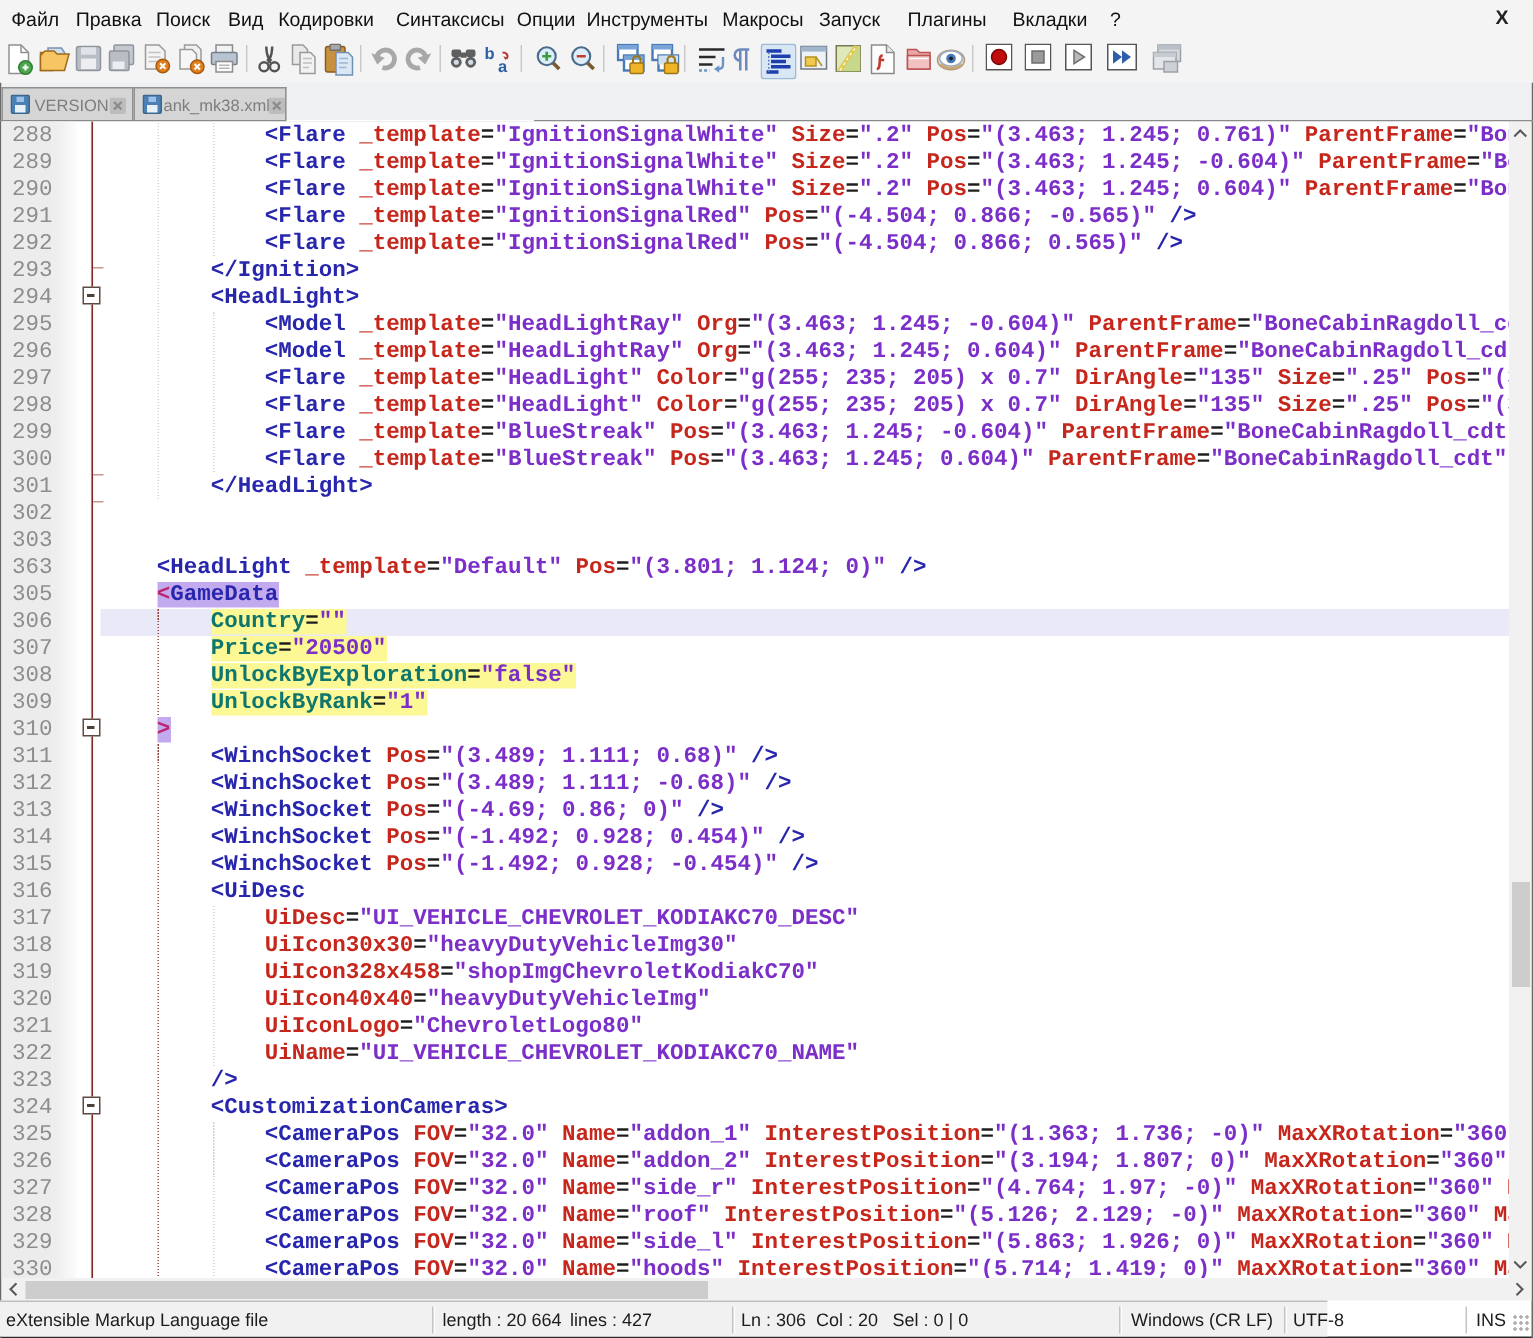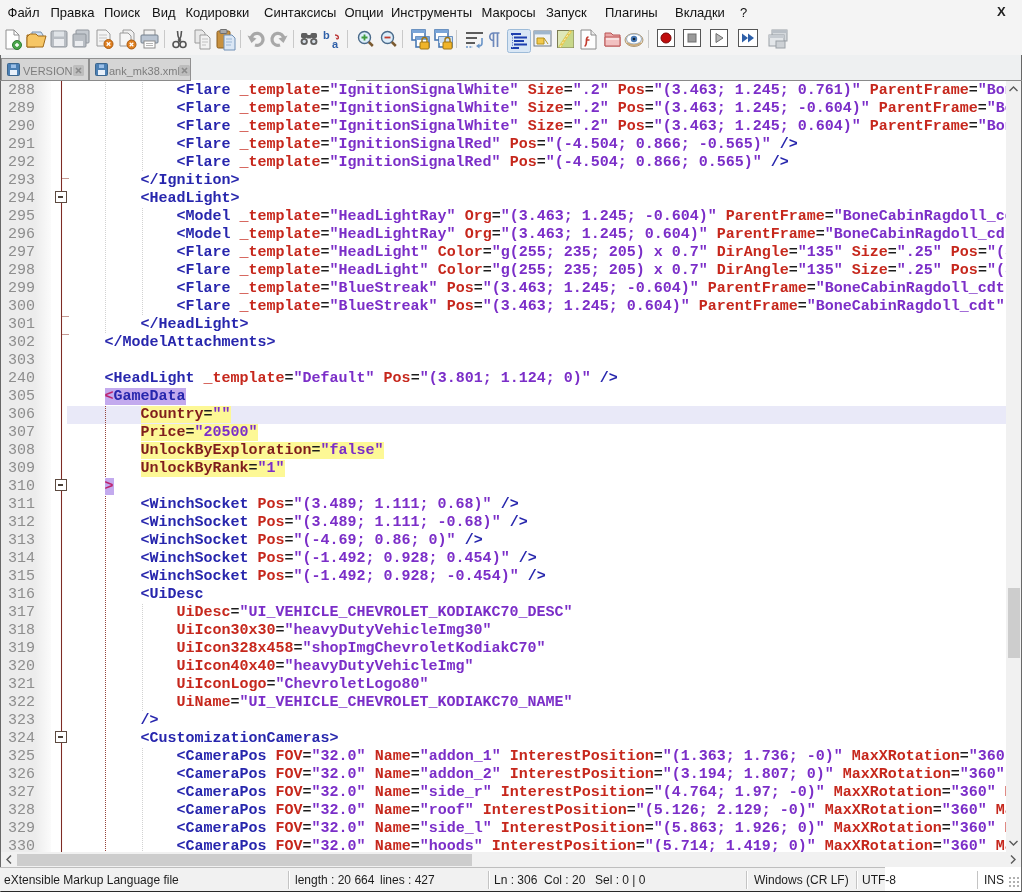--- a/index.html
+++ b/index.html
@@ -31,21 +31,21 @@
 #fline{position:absolute;left:59.5px;top:0;width:1.5px;height:771px;background:#7d2b24;box-shadow:0 0 1px rgba(192,122,114,.55)}
 .fbox{position:absolute;left:54px;width:11.5px;height:11.5px;background:#fff;border:1px solid #5d4a40;z-index:5}
 .fbox:after{content:"";position:absolute;left:1.8px;top:4.2px;width:5.6px;height:1.5px;background:#4c423a}
 .ftick{position:absolute;left:61px;width:7px;height:1px;background:#c59a93}
 .gg{position:absolute;width:1px;background-image:repeating-linear-gradient(180deg,#d2d2d2 0 1px,transparent 1px 2px)}
 .rg{position:absolute;width:1px;background-image:repeating-linear-gradient(180deg,#96443c 0 1px,transparent 1px 2px)}
 #curline{position:absolute;left:66px;top:325px;width:939px;height:18px;background:#e9e9f8}
 .cl{position:absolute;left:67.5px;height:18px;white-space:pre;font-family:"Liberation Mono",monospace;
 font-size:15px;line-height:18px;font-weight:bold;color:#111}
 .t{color:#2726ad}.a{color:#c6271c}.v{color:#7b2ec8}.e{color:#1c1c1c}
-.m{color:#bb2470}.h{color:#7f1d1d}
+.m{color:#bb2470}.h{color:#0f766e}
 .yb{background:#fdf896}
 .tm{background:#c3aaee}
 
 #vsb{position:absolute;left:1006px;top:81px;width:15px;height:771px;background:#f1f1f1}
 #vth{position:absolute;left:1007.5px;top:588px;width:12px;height:70px;background:#cdcdcd}
 #hsb{position:absolute;left:1px;top:852px;width:1020px;height:15px;background:#f1f1f1}
 #hth{position:absolute;left:17px;top:853.5px;width:455px;height:12px;background:#cdcdcd}
 
 #sb{position:absolute;left:0;top:867px;width:885px;height:24px;background:#f1f1f1;border-top:1px solid #bebebe}
 #sb span{position:absolute;top:5px;font-size:12px;color:#1c1c1c;white-space:nowrap}
@@ -294,21 +294,21 @@
       <div class="ln" style="top:109px">294</div>
       <div class="ln" style="top:127px">295</div>
       <div class="ln" style="top:145px">296</div>
       <div class="ln" style="top:163px">297</div>
       <div class="ln" style="top:181px">298</div>
       <div class="ln" style="top:199px">299</div>
       <div class="ln" style="top:217px">300</div>
       <div class="ln" style="top:235px">301</div>
       <div class="ln" style="top:253px">302</div>
       <div class="ln" style="top:271px">303</div>
-      <div class="ln" style="top:289px">240</div>
+      <div class="ln" style="top:289px">363</div>
       <div class="ln" style="top:307px">305</div>
       <div class="ln" style="top:325px">306</div>
       <div class="ln" style="top:343px">307</div>
       <div class="ln" style="top:361px">308</div>
       <div class="ln" style="top:379px">309</div>
       <div class="ln" style="top:397px">310</div>
       <div class="ln" style="top:415px">311</div>
       <div class="ln" style="top:433px">312</div>
       <div class="ln" style="top:451px">313</div>
       <div class="ln" style="top:469px">314</div>
@@ -351,21 +351,20 @@
 <div class="cl" style="top:73px">            <span class="t">&lt;Flare</span> <span class="a">_template</span><span class="e">=</span><span class="v">"IgnitionSignalRed"</span> <span class="a">Pos</span><span class="e">=</span><span class="v">"(-4.504; 0.866; 0.565)"</span> <span class="t">/&gt;</span></div>
 <div class="cl" style="top:91px">        <span class="t">&lt;/Ignition&gt;</span></div>
 <div class="cl" style="top:109px">        <span class="t">&lt;HeadLight&gt;</span></div>
 <div class="cl" style="top:127px">            <span class="t">&lt;Model</span> <span class="a">_template</span><span class="e">=</span><span class="v">"HeadLightRay"</span> <span class="a">Org</span><span class="e">=</span><span class="v">"(3.463; 1.245; -0.604)"</span> <span class="a">ParentFrame</span><span class="e">=</span><span class="v">"BoneCabinRagdoll_cdt"</span> </div>
 <div class="cl" style="top:145px">            <span class="t">&lt;Model</span> <span class="a">_template</span><span class="e">=</span><span class="v">"HeadLightRay"</span> <span class="a">Org</span><span class="e">=</span><span class="v">"(3.463; 1.245; 0.604)"</span> <span class="a">ParentFrame</span><span class="e">=</span><span class="v">"BoneCabinRagdoll_cdt"</span> </div>
 <div class="cl" style="top:163px">            <span class="t">&lt;Flare</span> <span class="a">_template</span><span class="e">=</span><span class="v">"HeadLight"</span> <span class="a">Color</span><span class="e">=</span><span class="v">"g(255; 235; 205) x 0.7"</span> <span class="a">DirAngle</span><span class="e">=</span><span class="v">"135"</span> <span class="a">Size</span><span class="e">=</span><span class="v">".25"</span> <span class="a">Pos</span><span class="e">=</span><span class="v">"(3.463; 1.245; -0.604)"</span> </div>
 <div class="cl" style="top:181px">            <span class="t">&lt;Flare</span> <span class="a">_template</span><span class="e">=</span><span class="v">"HeadLight"</span> <span class="a">Color</span><span class="e">=</span><span class="v">"g(255; 235; 205) x 0.7"</span> <span class="a">DirAngle</span><span class="e">=</span><span class="v">"135"</span> <span class="a">Size</span><span class="e">=</span><span class="v">".25"</span> <span class="a">Pos</span><span class="e">=</span><span class="v">"(3.463; 1.245; 0.604)"</span> </div>
 <div class="cl" style="top:199px">            <span class="t">&lt;Flare</span> <span class="a">_template</span><span class="e">=</span><span class="v">"BlueStreak"</span> <span class="a">Pos</span><span class="e">=</span><span class="v">"(3.463; 1.245; -0.604)"</span> <span class="a">ParentFrame</span><span class="e">=</span><span class="v">"BoneCabinRagdoll_cdt"</span> </div>
 <div class="cl" style="top:217px">            <span class="t">&lt;Flare</span> <span class="a">_template</span><span class="e">=</span><span class="v">"BlueStreak"</span> <span class="a">Pos</span><span class="e">=</span><span class="v">"(3.463; 1.245; 0.604)"</span> <span class="a">ParentFrame</span><span class="e">=</span><span class="v">"BoneCabinRagdoll_cdt"</span> </div>
 <div class="cl" style="top:235px">        <span class="t">&lt;/HeadLight&gt;</span></div>
-<div class="cl" style="top:253px">    <span class="t">&lt;/ModelAttachments&gt;</span></div>
 <div class="cl" style="top:289px">    <span class="t">&lt;HeadLight</span> <span class="a">_template</span><span class="e">=</span><span class="v">"Default"</span> <span class="a">Pos</span><span class="e">=</span><span class="v">"(3.801; 1.124; 0)"</span> <span class="t">/&gt;</span></div>
 <div class="cl" style="top:307px">    <span class="tm"><span class="m">&lt;</span><span class="t">GameData</span></span></div>
 <div class="cl" style="top:325px">        <span class="yb"><span class="h">Country</span><span class="e">=</span><span class="v">""</span></span></div>
 <div class="cl" style="top:343px">        <span class="yb"><span class="h">Price</span><span class="e">=</span><span class="v">"20500"</span></span></div>
 <div class="cl" style="top:361px">        <span class="yb"><span class="h">UnlockByExploration</span><span class="e">=</span><span class="v">"false"</span></span></div>
 <div class="cl" style="top:379px">        <span class="yb"><span class="h">UnlockByRank</span><span class="e">=</span><span class="v">"1"</span></span></div>
 <div class="cl" style="top:397px">    <span class="tm"><span class="m">&gt;</span></span></div>
 <div class="cl" style="top:415px">        <span class="t">&lt;WinchSocket</span> <span class="a">Pos</span><span class="e">=</span><span class="v">"(3.489; 1.111; 0.68)"</span> <span class="t">/&gt;</span></div>
 <div class="cl" style="top:433px">        <span class="t">&lt;WinchSocket</span> <span class="a">Pos</span><span class="e">=</span><span class="v">"(3.489; 1.111; -0.68)"</span> <span class="t">/&gt;</span></div>
 <div class="cl" style="top:451px">        <span class="t">&lt;WinchSocket</span> <span class="a">Pos</span><span class="e">=</span><span class="v">"(-4.69; 0.86; 0)"</span> <span class="t">/&gt;</span></div>

